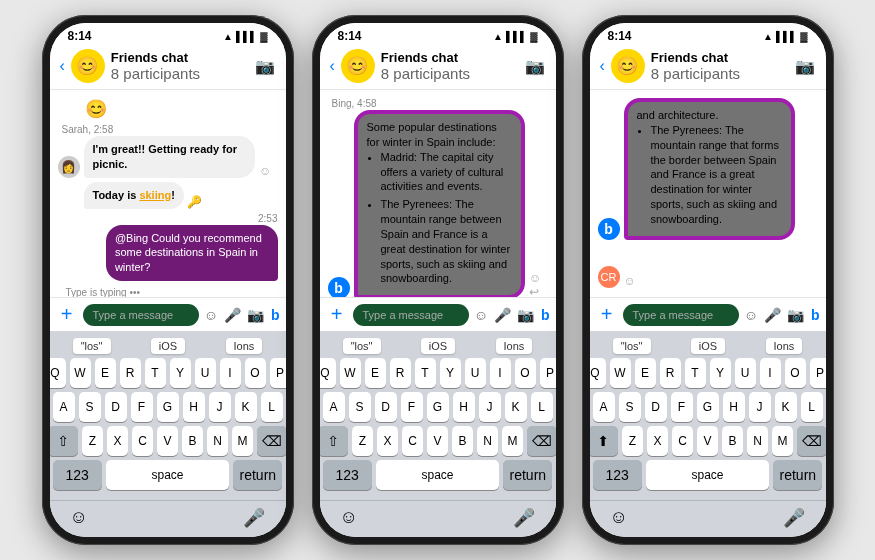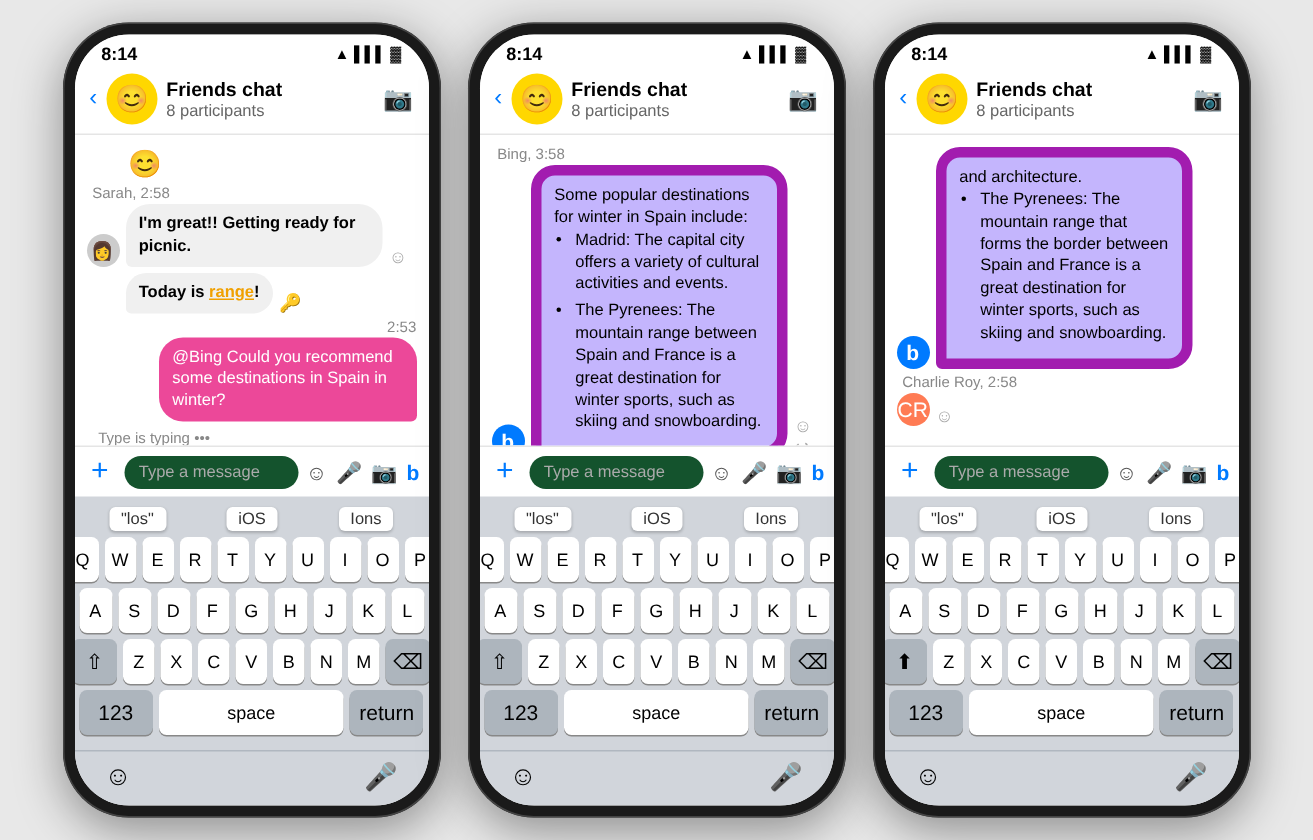--- a/index.html
+++ b/index.html
@@ -68,21 +68,21 @@
       background: #ffd700;
       border-radius: 50%;
       display: flex;
       align-items: center;
       justify-content: center;
       font-size: 18px;
       flex-shrink: 0;
     }
     .chat-info { flex: 1; }
     .chat-name { font-size: 13px; font-weight: 600; color: #000; line-height: 1.2; }
-    .chat-sub { font-size: 11px; color: #666; }
+    .chat-sub { font-size: 15px; color: #666; }
     .video-icon { font-size: 16px; color: #007aff; }
 
     
     .messages-area {
       flex: 1;
       overflow: hidden;
       padding: 8px 8px 4px;
       display: flex;
       flex-direction: column;
       gap: 4px;
@@ -125,29 +125,29 @@
       line-height: 1.35;
       position: relative;
     }
     .bubble.incoming {
       background: #f0f0f0;
       color: #000;
       border-bottom-left-radius: 4px;
       font-weight: bold;
     }
     .bubble.outgoing {
-      background: #ec4899;
+      background: #701a75;
       color: #fff;
       border-bottom-right-radius: 4px;
     }
     .bubble.bing {
-      background: #c4b5fd;
+      background: #737373;
       color: #000;
       border-bottom-left-radius: 4px;
-      border: 7px solid #a21caf;
+      border: 4px solid #a21caf;
     }
     .bubble .sunny { color: #f0a000; text-decoration: underline; }
     .bubble ul { padding-left: 14px; }
     .bubble ul li { margin-bottom: 3px; }
 
     .typing-indicator {
       font-size: 10px;
       color: #888;
       padding: 2px 8px;
     }
@@ -283,21 +283,21 @@
           <div class="msg-avatar-small">👩</div>
           <div class="bubble incoming">
             I'm great!! Getting ready for picnic.
           </div>
           <span style="font-size:12px;color:#aaa;">☺</span>
         </div>
       </div>
 
       <div class="msg-bubble-row" style="padding-left:26px;">
         <div class="bubble incoming">
-          Today is <span class="sunny">range</span>!
+          Today is <span class="sunny">skiing</span>!
         </div>
         <span style="font-size:12px;color:#aaa;">🔑</span>
       </div>
 
       <div class="msg-row">
         <div style="text-align:right; font-size:10px; color:#888; margin-bottom:1px;">2:53</div>
         <div class="msg-bubble-row right">
           <div class="bubble outgoing">
             @Bing Could you recommend some destinations in Spain in winter?
           </div>
@@ -389,21 +389,21 @@
       <div class="chat-info">
         <div class="chat-name">Friends chat</div>
         <div class="chat-sub">8 participants</div>
       </div>
       <span class="video-icon">📷</span>
     </div>
 
     <div class="messages-area">
 
       <div class="msg-row">
-        <div class="msg-sender">Bing, 3:58</div>
+        <div class="msg-sender">Bing, 4:58</div>
         <div class="msg-bubble-row">
           <div class="msg-avatar-small" style="background:#007aff; color:#fff; font-size:14px; font-weight:700;">b</div>
           <div class="bubble bing">
             Some popular destinations for winter in Spain include:
             <ul>
               <li>Madrid: The capital city offers a variety of cultural activities and events.</li>
               <li>The Pyrenees: The mountain range between Spain and France is a great destination for winter sports, such as skiing and snowboarding.</li>
             </ul>
           </div>
           <span style="font-size:12px;color:#aaa; display:flex; flex-direction:column; gap:4px;">☺<br>↩</span>
@@ -505,23 +505,22 @@
           <div class="bubble bing">
             and architecture.
             <ul>
               <li>The Pyrenees: The mountain range that forms the border between Spain and France is a great destination for winter sports, such as skiing and snowboarding.</li>
             </ul>
           </div>
         </div>
       </div>
 
       <div class="msg-row">
-        <div class="msg-sender">Charlie Roy, 2:58</div>
         <div class="msg-bubble-row">
-          <div class="msg-avatar-small" style="background:#ff7b54; color:#fff; font-size:14px;">CR</div>
+          <div class="msg-avatar-small" style="background:#ff7b54; color:#fff; font-size:11px;margin-top:22px;">CR</div>
           <span style="font-size:12px;color:#aaa;">☺</span>
         </div>
       </div>
     </div>
 
     <div class="input-bar">
       <span class="input-plus">+</span>
       <div class="input-field">Type a message</div>
       <div class="input-icons">
         <span>☺</span>

